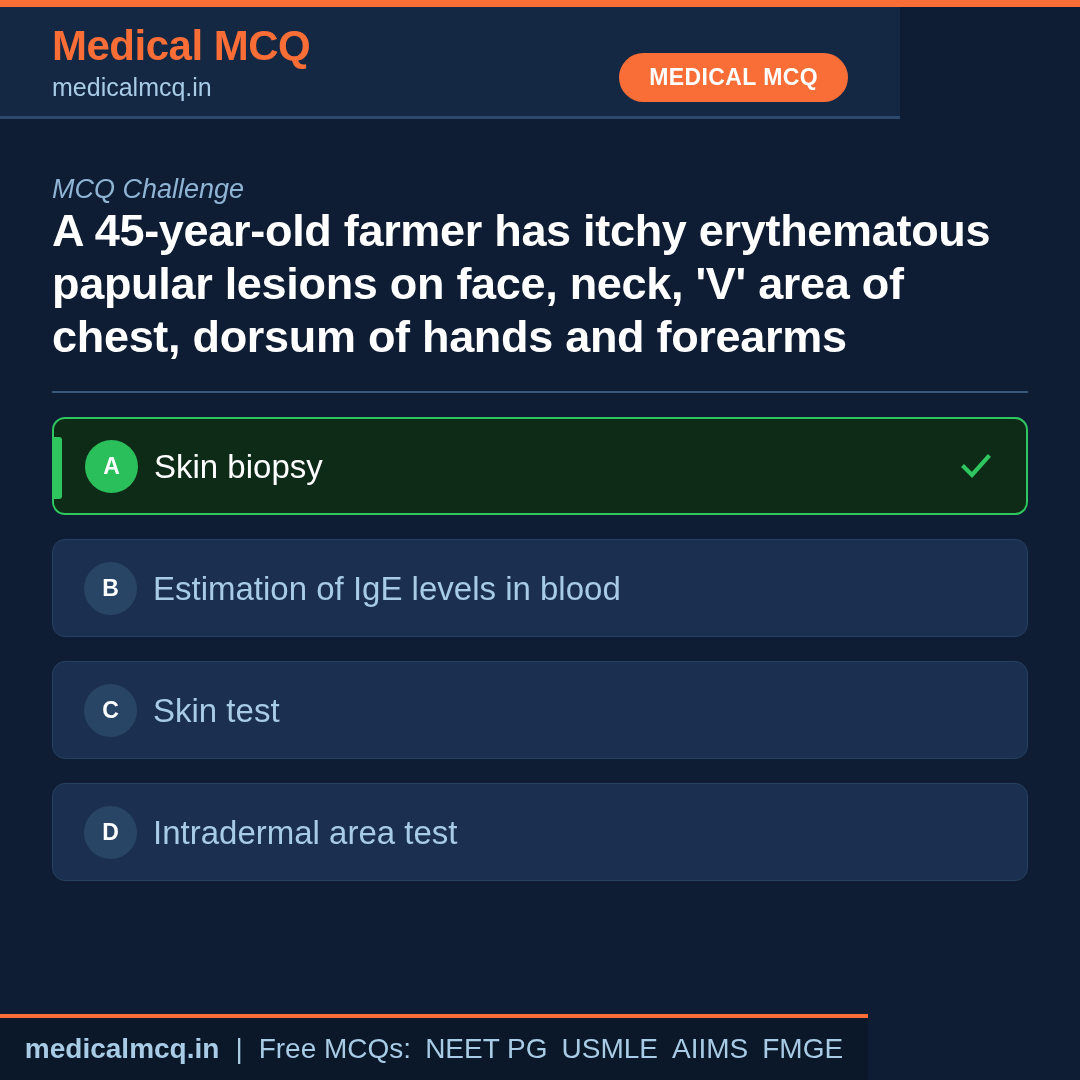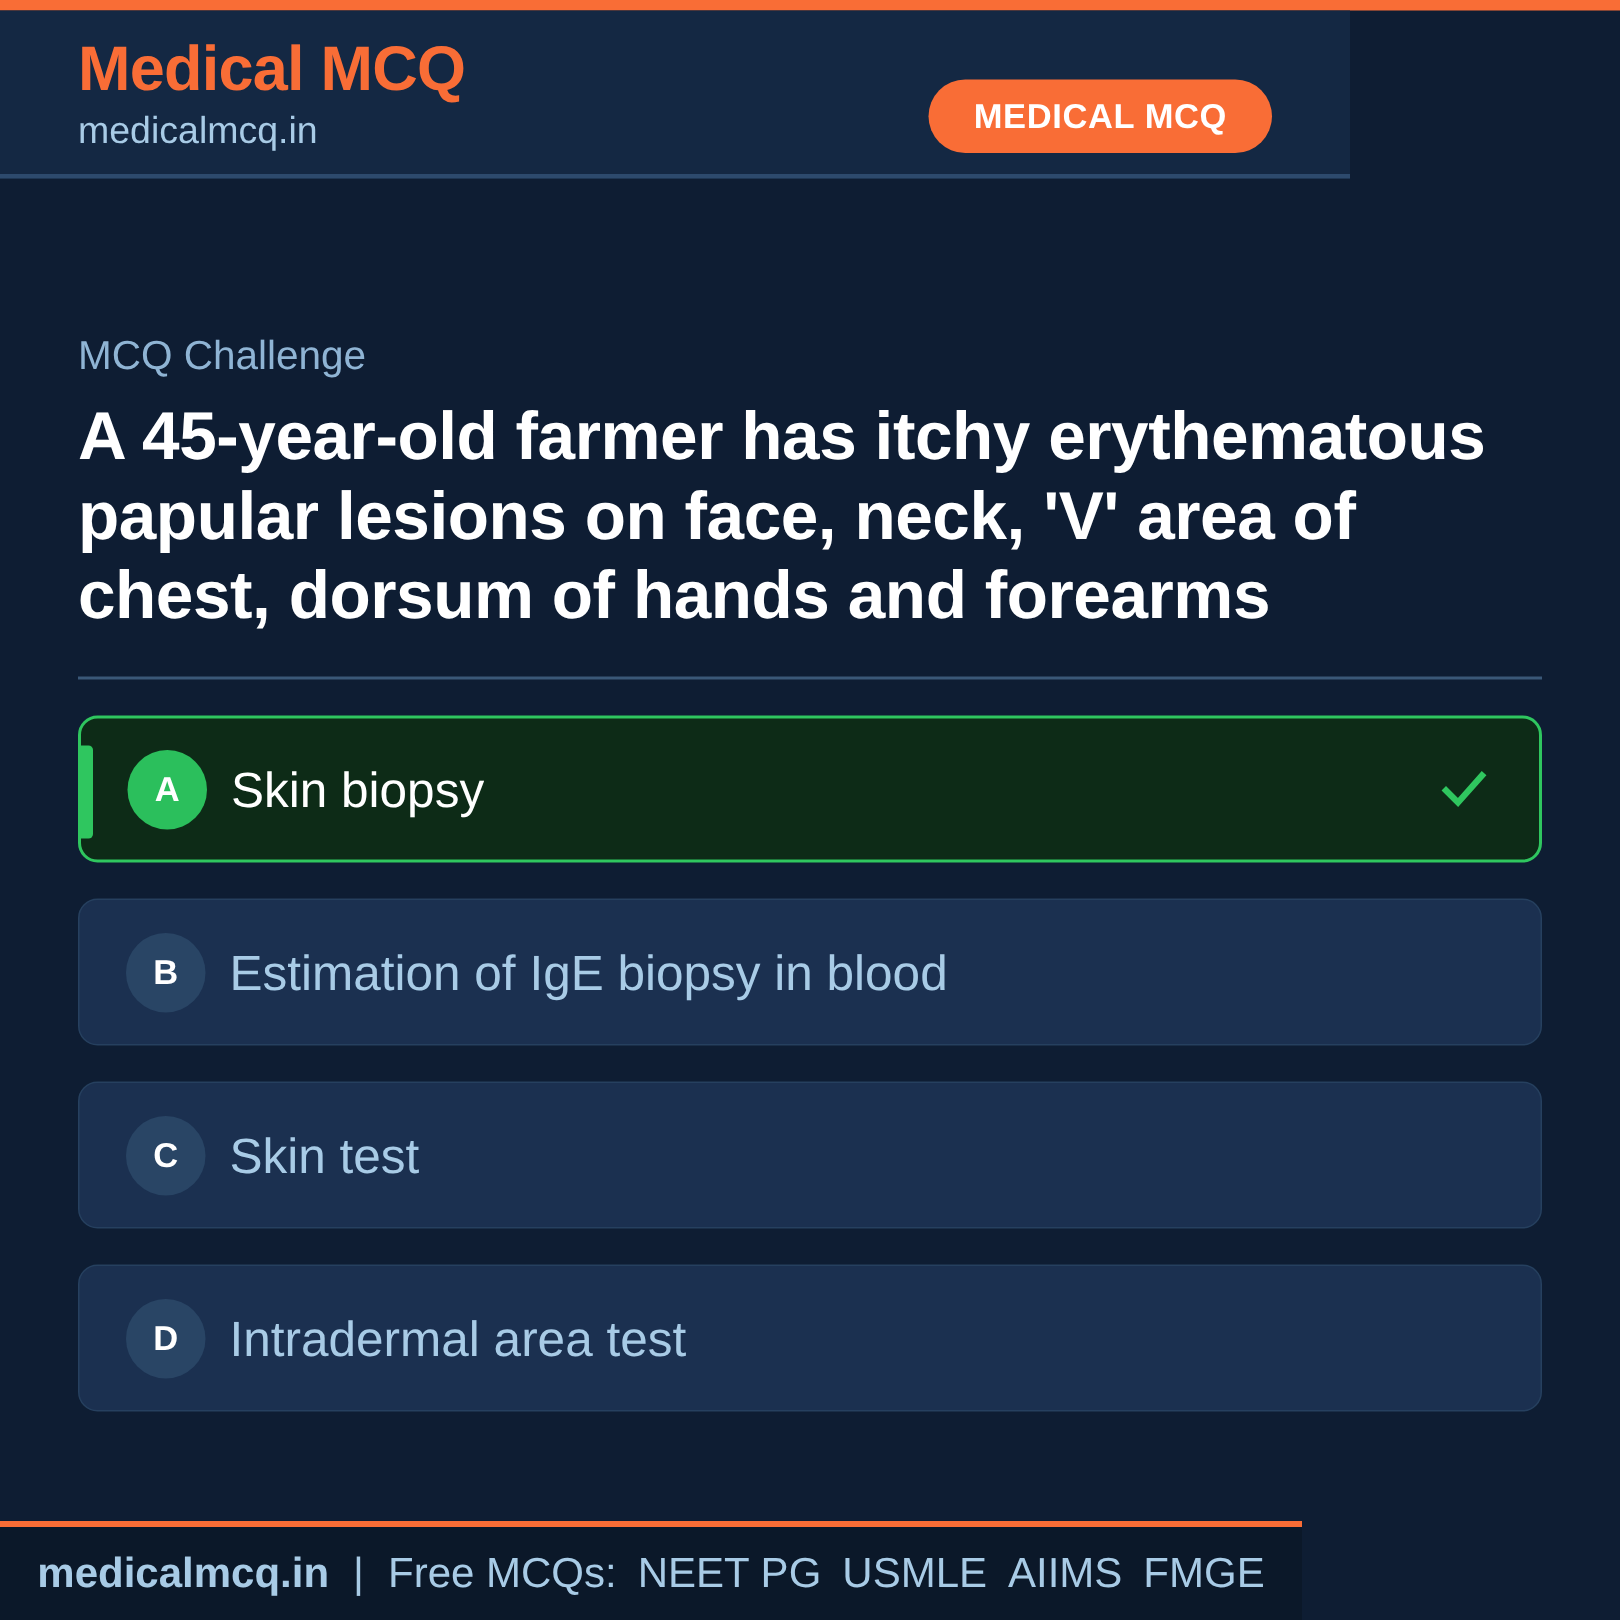--- a/index.html
+++ b/index.html
@@ -37,25 +37,24 @@
     font-size:23px; font-weight:bold; letter-spacing:0.4px;
     padding:11px 30px; border-radius:26px;
     white-space:nowrap;
   }
 
   
   .main { position:absolute; top:122px; left:0; width:1080px; }
   .content { padding:0 52px; }
 
   .eyebrow {
-    margin-top:99px;
-    font-size:27px; color:#8fb4d4; line-height:1.2;
+    margin-top:51px;
+    font-size:27px; color:#8fb4d4; line-height:1.2;font-style:italic;
   }
   .question {
-    margin-top:12px;
     font-size:45px; font-weight:bold; color:#ffffff;
     line-height:1.17; letter-spacing:-0.3px;
   }
   .divider {
     margin-top:28px; height:2px; width:100%;
     background:#3a5878;
   }
 
   
   .options { margin-top:24px; }
@@ -139,21 +138,21 @@
         <div class="accent-bar"></div>
         <div class="badge">A</div>
         <div class="opt-text">Skin biopsy</div>
         <svg class="check" viewBox="0 0 34 34">
           <path d="M5 18 L13 26 L29 8" fill="none" stroke="#2fc65f" stroke-width="4.2" stroke-linecap="square" stroke-linejoin="miter"></path>
         </svg>
       </div>
 
       <div class="option">
         <div class="badge">B</div>
-        <div class="opt-text">Estimation of IgE biopsy in blood</div>
+        <div class="opt-text">Estimation of IgE levels in blood</div>
       </div>
 
       <div class="option">
         <div class="badge">C</div>
         <div class="opt-text">Skin test</div>
       </div>
 
       <div class="option">
         <div class="badge">D</div>
         <div class="opt-text">Intradermal area test</div>

